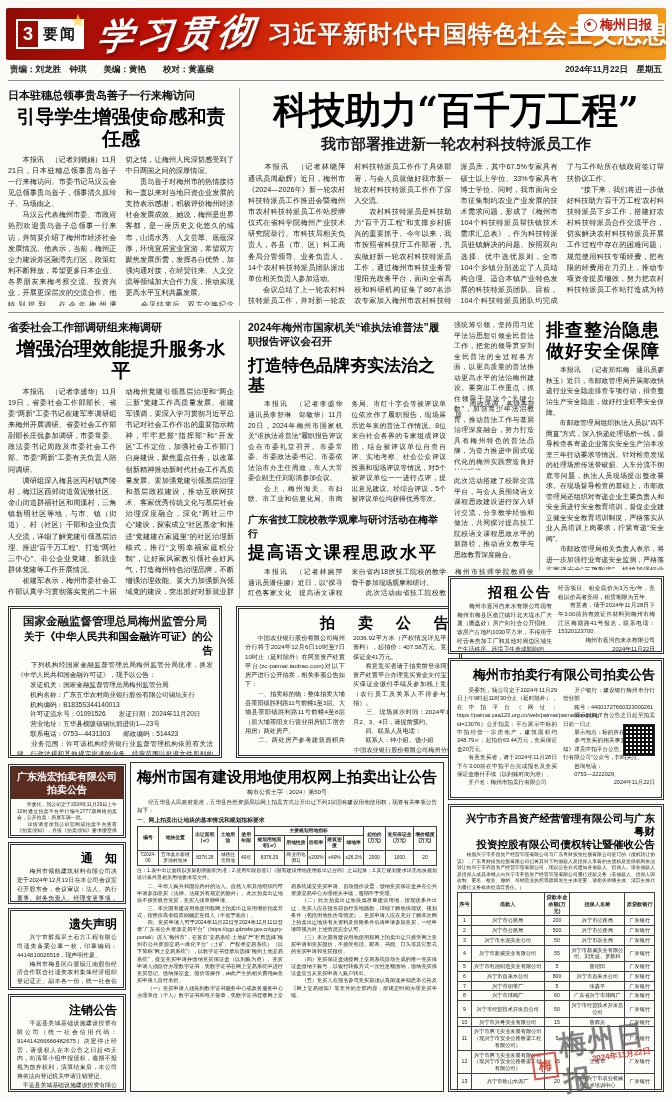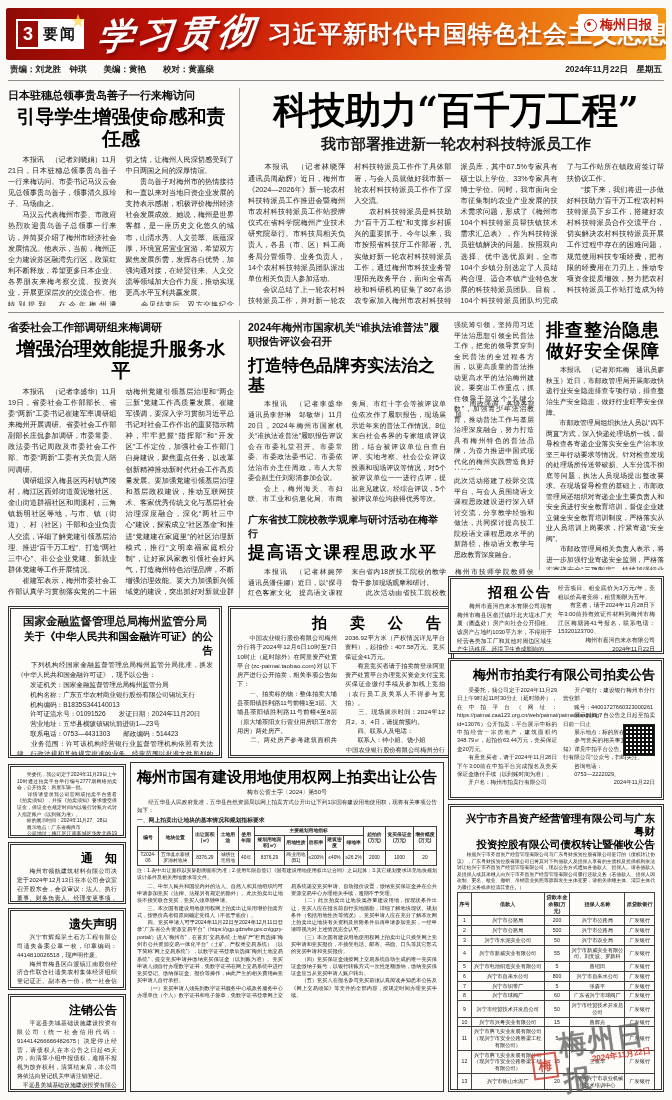--- a/index.html
+++ b/index.html
@@ -159,21 +159,21 @@
 　　发证机关：国家金融监督管理总局梅州监管分局
 　　机构名称：广东五华农村商业银行股份有限公司锡坑支行
 　　机构编码：B1835S344140013
 　　许可证流水号：01091526　　发证日期：2024年11月20日
 　　营业地址：五华县横陂镇锡坑前进街1—23号
 　　联系电话：0753—4431303　　邮政编码：514423
 　　业务范围：许可该机构经营银行业监督管理机构依照有关法律、行政法规和其他规定批准的业务，经营范围以批准文件所列的为准。</div>
 
   </div>
 
-  <div class="nbox" style="left:228px;top:606px;width:226px;height:152px;">
+  <div class="nbox" style="left:236px;top:606px;width:226px;height:152px;">
     <div class="ntitle" style="font-size:15px;letter-spacing:4px;">拍　卖　公　告</div>
     <div class="nbody c2" style="column-count:2;column-gap:8px;height:112px;font-size:6.2px;">　　中国农业银行股份有限公司梅州分行将于2024年12月6日10时至7日10时止（延时除外）在阿里资产处置平台(zc-paimai.taobao.com)对以下房产进行公开拍卖，相关事项公告如下：
 　　一、拍卖标的物：整体拍卖大埔县茶阳镇胜利路11号前幢1至3层、大埔县茶阳镇胜利路11号前幢4至8层（原大埔茶阳支行营业用房职工宿舍用房）两处房产。
 　　二、两处房产参考建筑面积共2036.92平方米（产权情况详见平台资料），起拍价：407.58万元、竞买保证金41万元。
 　　有意竞买者请于拍卖前登录阿里资产处置平台办理竞买资金支付宝竞买保证金缴付手续及参加线上竞拍（农行员工及关系人不得参与竞拍）。
 　　三、现场展示时间：2024年12月2、3、4日，请提前预约。
 　　四、联系人及电话：
 　　联系人：钟小姐、饶小姐
 　　联系电话：0753—2234525
 　　拍卖人地址：广东省梅州市嘉应路农行大楼</div>
@@ -208,20 +208,24 @@
 　　参与竞买的相关事宜及《拍卖须知》详见中拍平台公告、“梅州市拍卖行有限公司”公众号，扫码关注。
 　　咨询电话：
 　　0753—2222029。</div>
         <div class="qr" style="position:absolute;right:0;top:38px;"></div>
         <div class="nbody sig" style="font-size:5.6px;">2024年11月22日</div>
       </div>
     </div>
   </div>
 
   <div class="nbox" style="left:8px;top:764px;width:118px;height:74px;">
+    <div class="haohong-title">
+      <div>广东浩宏拍卖有限公司</div>
+      <div>拍卖公告</div>
+    </div>
     <div class="nbody" style="font-size:4.9px;line-height:1.35;">　　受委托，我公司定于2024年11月29日上午10时通过拍卖平台举行编号2777期网络拍卖会，公开拍卖：房屋车辆一批。
 　　详情请登录我公司官网或拍卖平台查看《拍卖须知》，并按《拍卖须知》要求缴交保证金，保证金在规定时间内以银行转账方式转入指定账户（以到账为准）。
 　　标的展示时间：2024年11月27、28日
 　　展示地点：广东省梅州市
 　　公司地址：梅江区江南新城区华发北路19号03号
 　　电话：0753—8291541
 　　官网：www.96pm.cn
 　　微信公众号：gdhhpm</div>
   </div>
 

